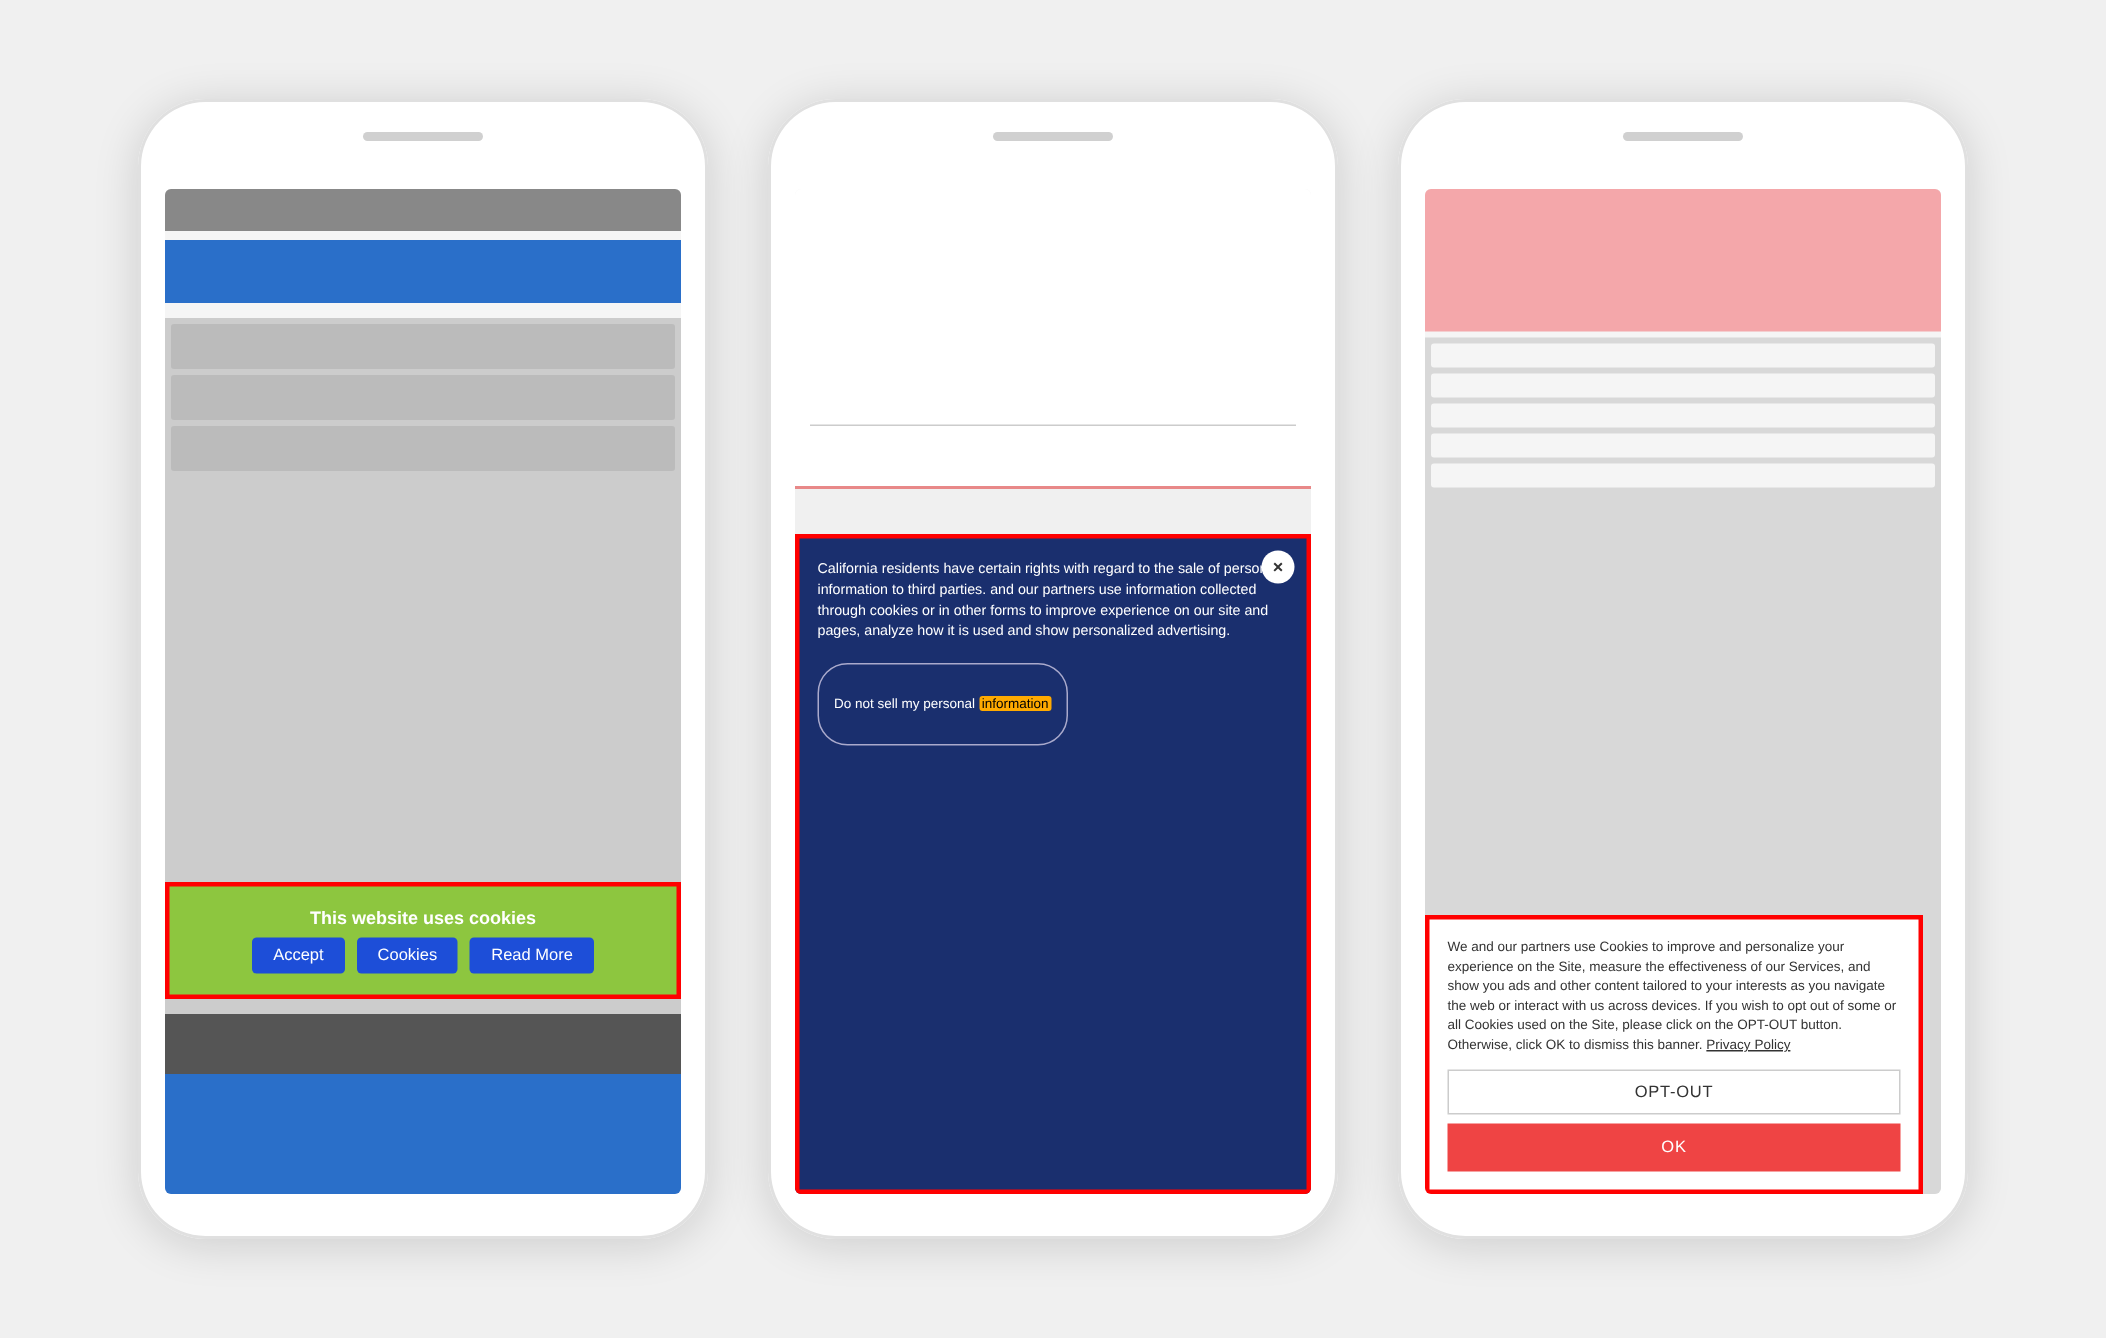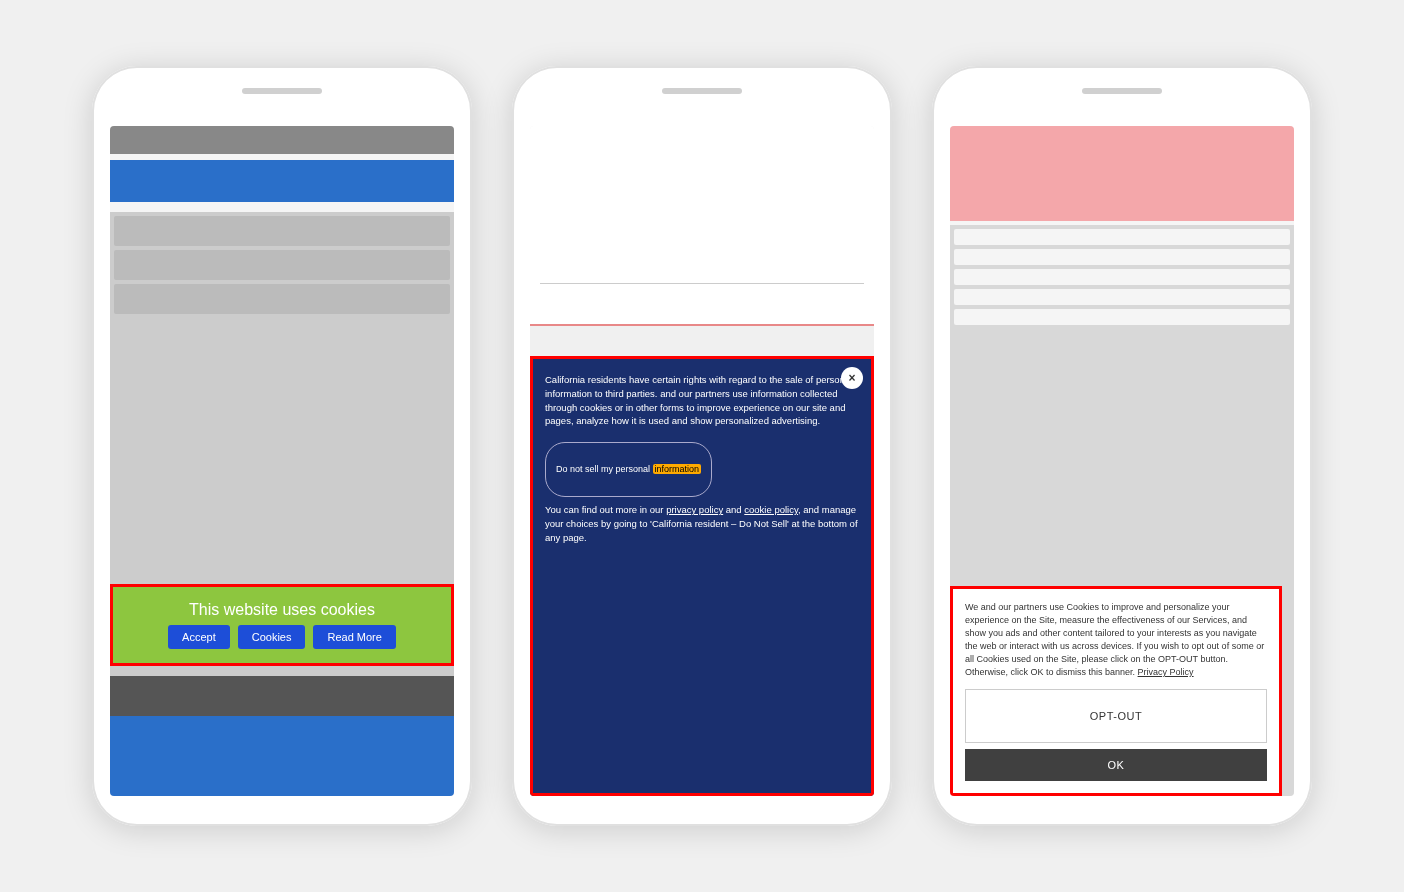--- a/index.html
+++ b/index.html
@@ -98,22 +98,22 @@
       padding: 14px 12px;
       text-align: center;
       margin: 0 -18px;
       position: absolute;
       bottom: 130px;
       left: 18px;
       right: 18px;
     }
 
     .cookie-banner-1 .title {
-      font-size: 16px;
-      font-weight: normal;
+      font-size: 12px;
+      font-weight: bold;
       color: #ffffff;
       margin-bottom: 6px;
     }
 
     .cookie-banner-1 .desc {
       font-size: 9.5px;
       color: #ffffff;
       line-height: 1.4;
       margin-bottom: 10px;
     }
@@ -284,31 +284,31 @@
     .cookie-banner-3 .desc a {
       color: #333;
       text-decoration: underline;
     }
 
     .btn-opt-out {
       width: 100%;
       background: #ffffff;
       color: #333333;
       border: 1px solid #cccccc;
-      padding: 20px;
+      padding: 8px;
       font-size: 11px;
       font-weight: 500;
       cursor: pointer;
       margin-bottom: 6px;
       letter-spacing: 0.5px;
     }
 
     .btn-ok {
       width: 100%;
-      background: #404040;
+      background: #ef4444;
       color: #ffffff;
       border: none;
       padding: 10px;
       font-size: 11px;
       font-weight: 500;
       cursor: pointer;
       letter-spacing: 0.5px;
     }
   </style>
 </head>
@@ -358,23 +358,20 @@
 
         <div class="cookie-banner-2">
           <button class="close-btn">×</button>
           <p>
             <span>California residents have certain rights with regard to the sale of personal information to third parties.</span>
             <span>and our partners use information collected through cookies or in other forms to improve experience on our site and pages, analyze how it is used and show personalized advertising.</span>
           </p>
           <div class="opt-out-pill">
             Do not sell my personal <span>information</span>
           </div>
-          <p>
-            You can find out more in our <a>privacy policy</a> and <a>cookie policy</a>, and manage your choices by going to 'California resident – Do Not Sell' at the bottom of any page.
-          </p>
         </div>
       </div>
     </div>
   </div>
 
   <div class="phone">
     <div class="phone-screen">
       <div class="ph3-content">
 
         <div class="ph3-pink-block"></div>

